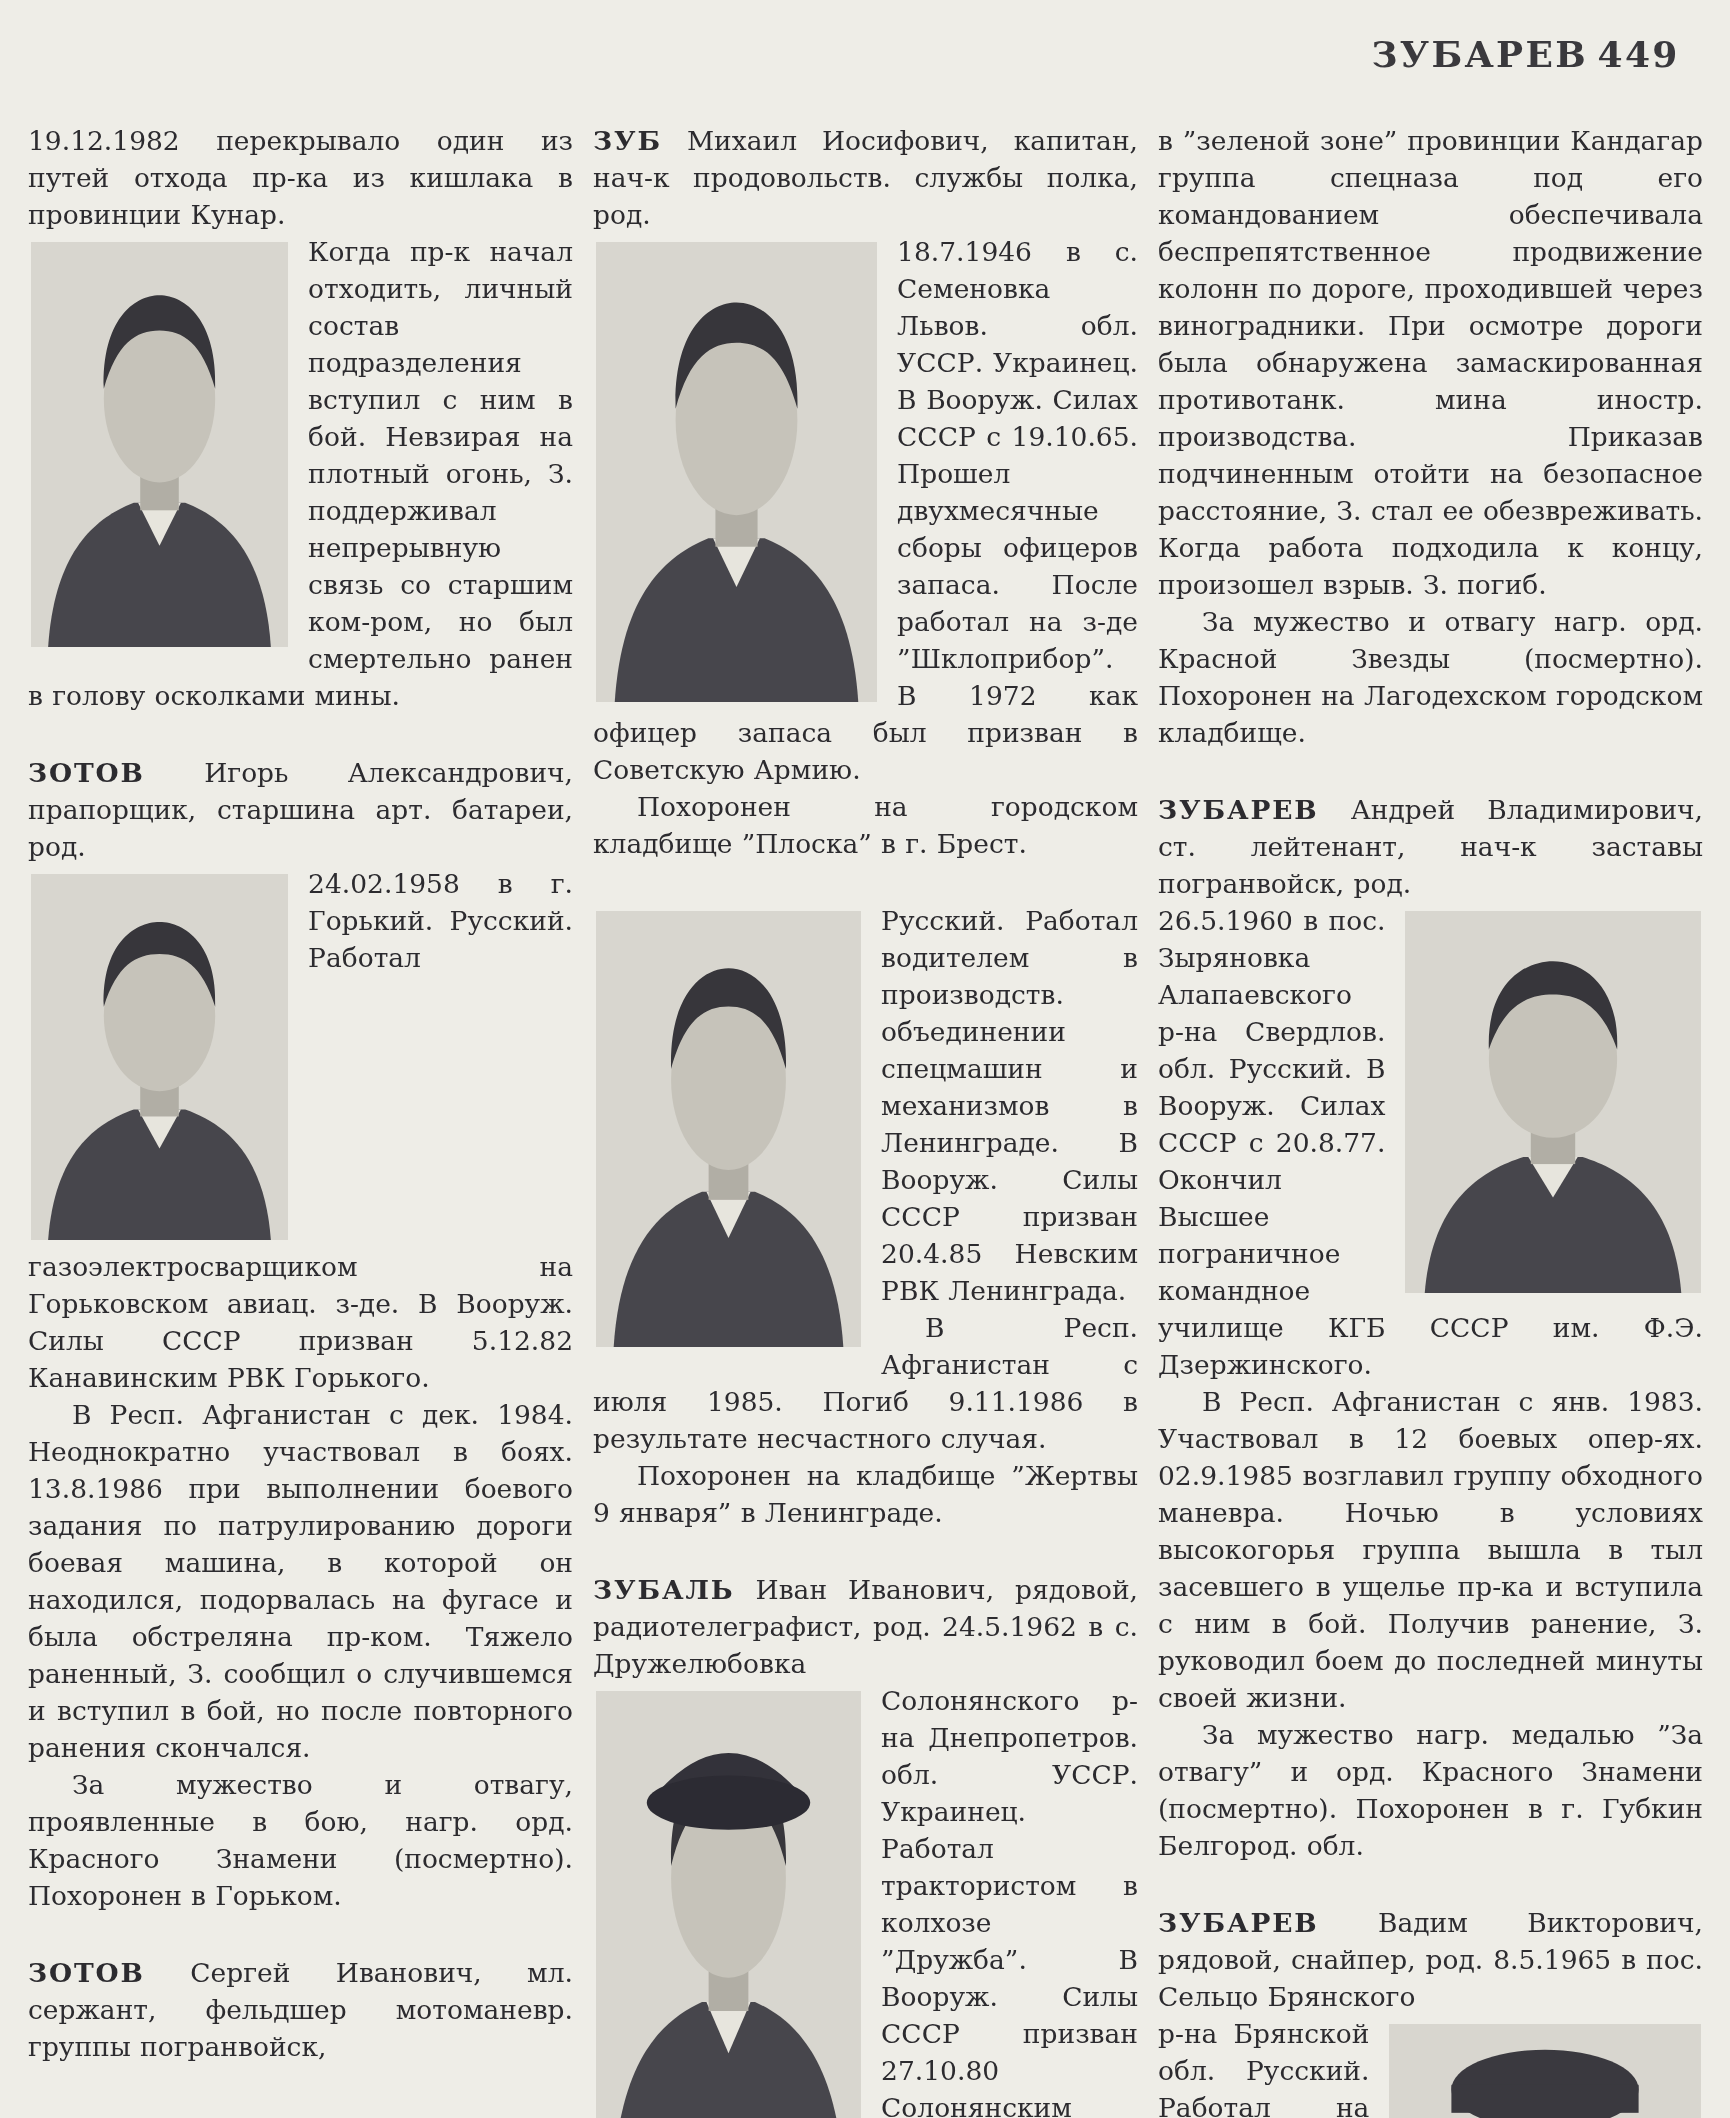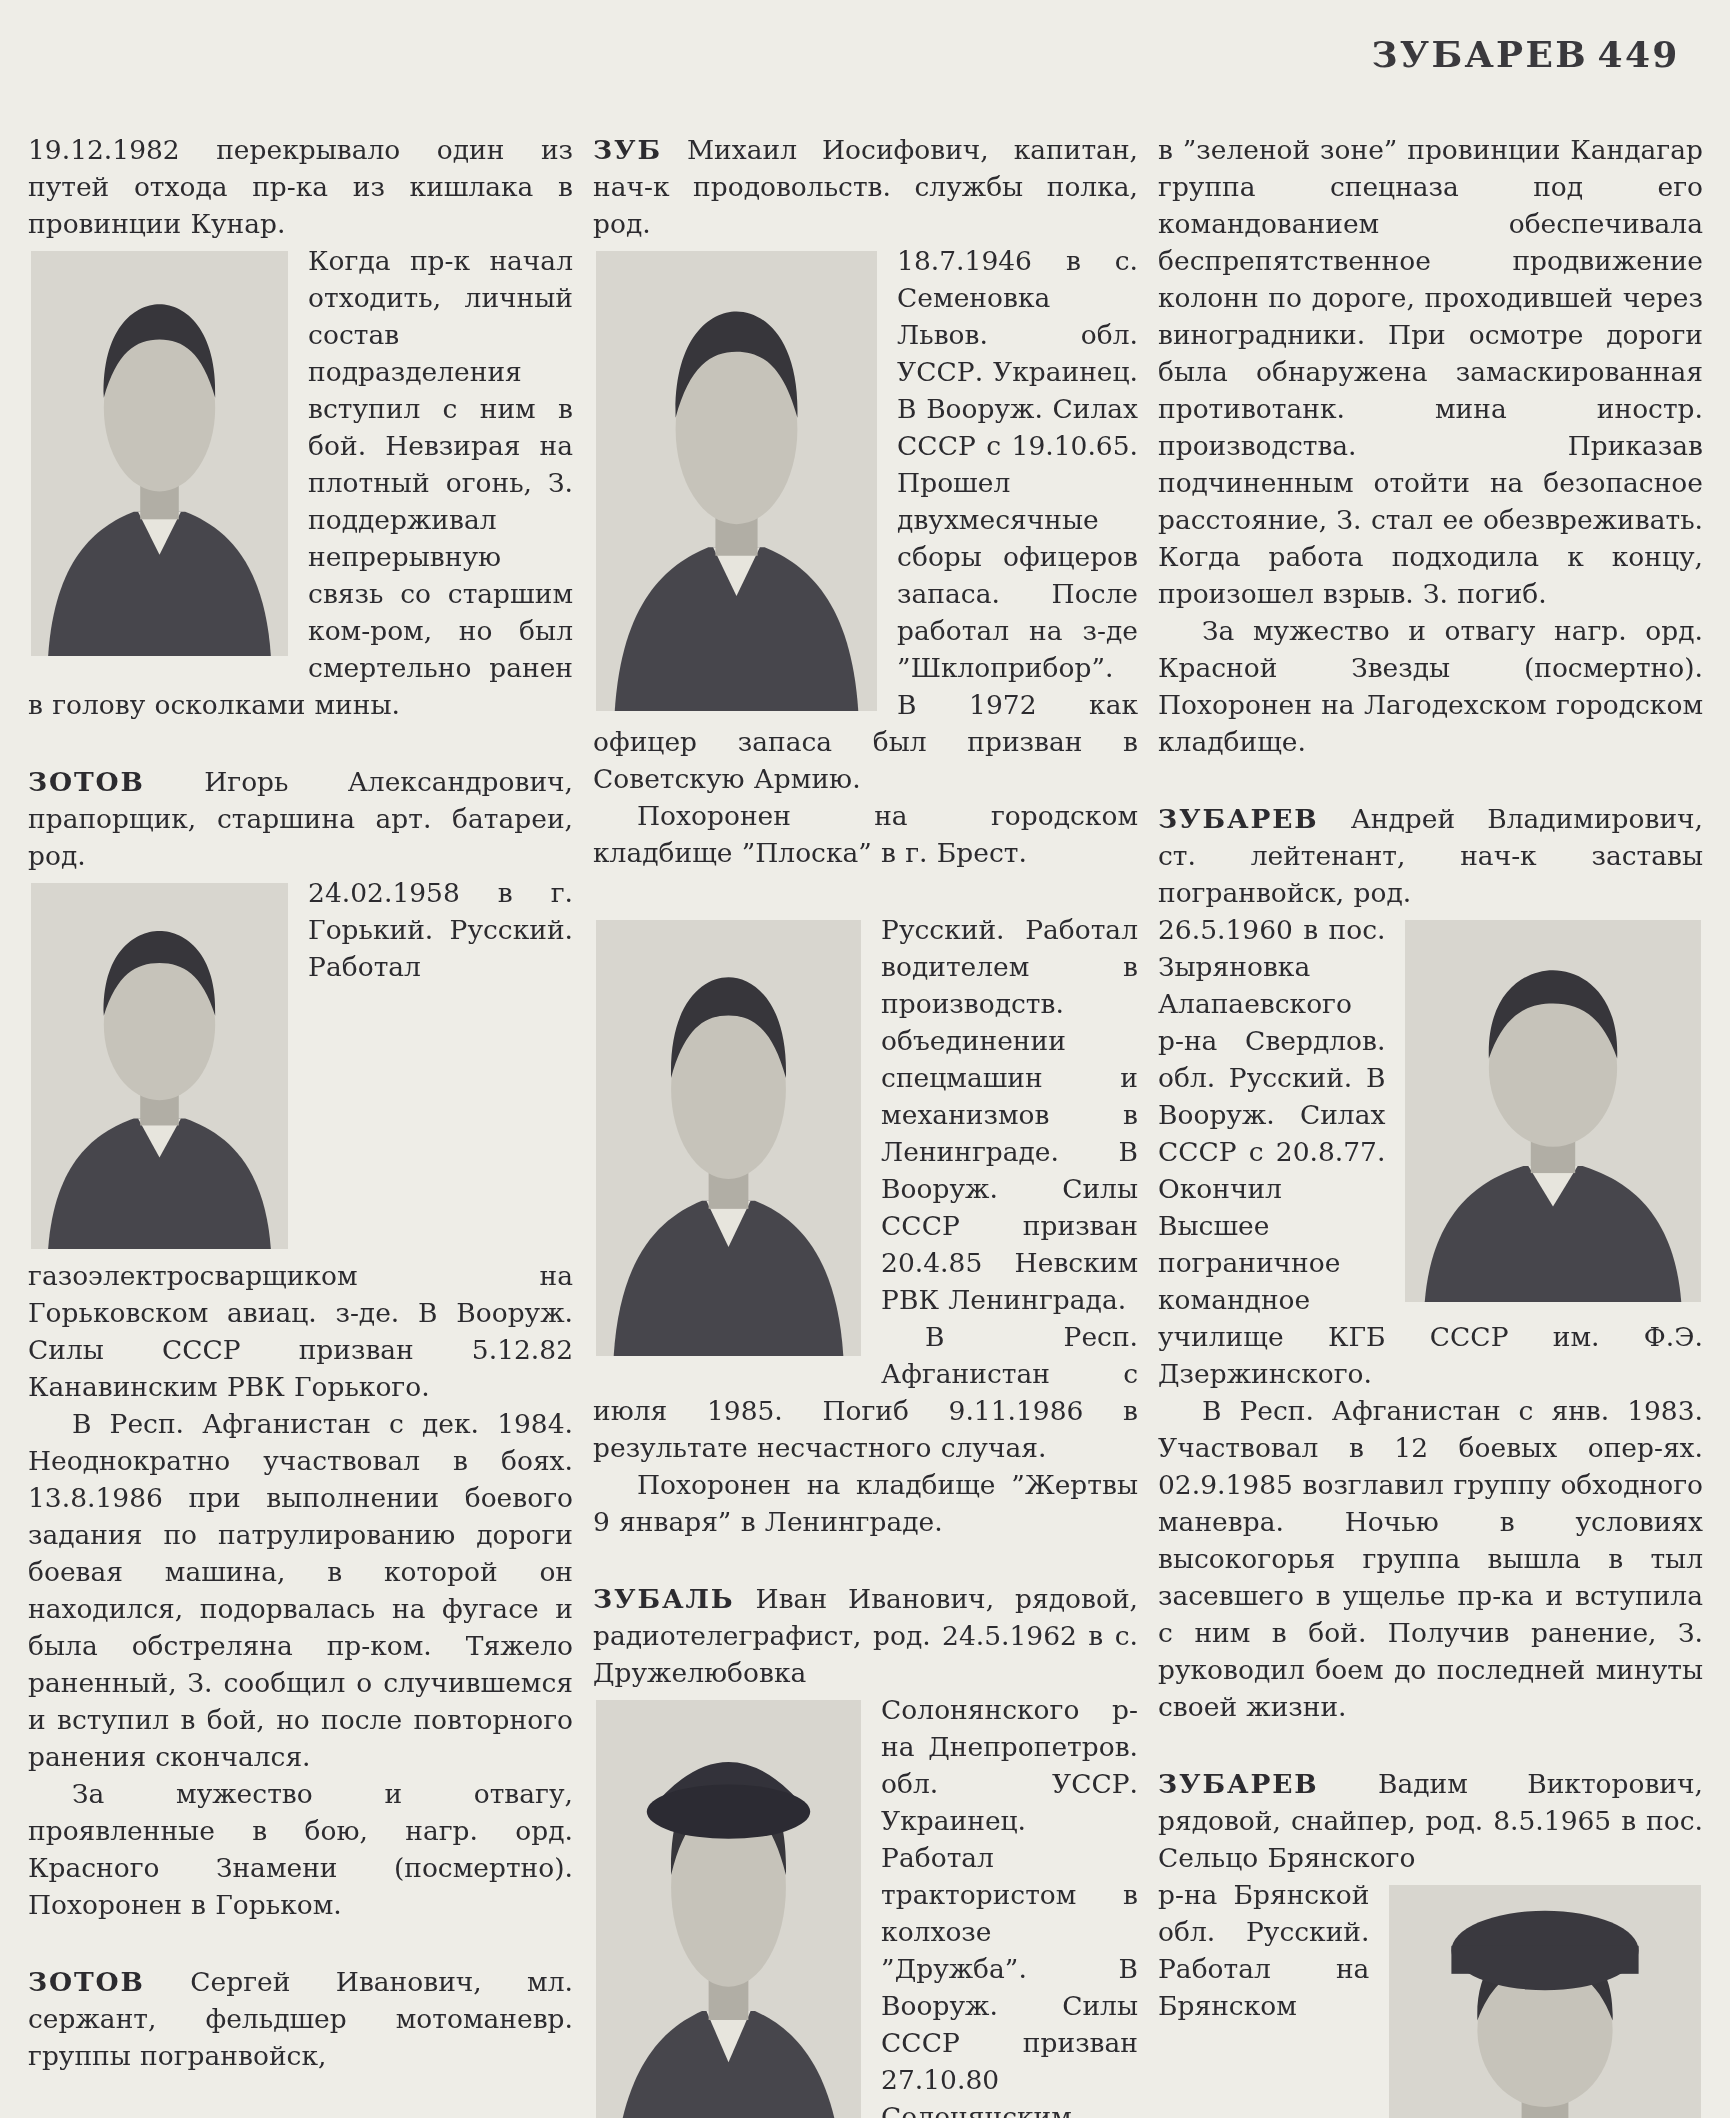--- a/index.html
+++ b/index.html
@@ -15,21 +15,21 @@
   .running-head{
     width:545px;margin-left:auto;
     display:flex;justify-content:space-between;align-items:baseline;
     padding:7.8px 28px 0 209px;box-sizing:border-box;
     font-weight:bold;font-size:36px;letter-spacing:2.3px;color:#3a393d;
   }
   
   .cols{display:flex;gap:20px;margin-top:45px;}
   .col{width:545px;flex:0 0 545px;}
   .entry{margin-top:40px;}
-  .col .entry:first-child{margin-top:13px;}
+  .col .entry:first-child{margin-top:4px;}
   .entry::after{content:"";display:block;clear:both;}
   p{margin:0;text-align:justify;hyphens:auto;word-spacing:0.8px;}
   p.ind{text-indent:44px;}
   .surname{font-weight:bold;letter-spacing:1.9px;}
   
   figure.photo{
     float:left;margin:9.4px 20px 7.8px 3.1px;padding:0;
     background:#d8d6cf;box-shadow:0 0 0 0.8px #c6c4bc inset;
   }
   figure.photo.right{float:right;margin:9.4px 1.6px 7.8px 20px;}
@@ -146,20 +146,21 @@
 
       <article class="entry">
         <p class="lead"><b class="surname">ЗУБАРЕВ</b> <span>Андрей Владимирович, ст. лейтенант, нач-к заставы погранвойск, род.</span></p>
         <figure class="photo right" style="width:296px;height:382px">
             <svg viewBox="0 0 120 160" preserveAspectRatio="none">
               <use href="#sil-base"></use>
             </svg>
           </figure>
         <p>26.5.1960 в пос. Зыряновка Алапаевского р-на Свердлов. обл. Русский. В Вооруж. Силах СССР с 20.8.77. Окончил Высшее пограничное командное училище КГБ СССР им. Ф.Э. Дзержинского.</p>
         <p class="ind">В Респ. Афганистан с янв. 1983. Участвовал в 12 боевых опер-ях. 02.9.1985 возглавил группу обходного маневра. Ночью в условиях высокогорья группа вышла в тыл засевшего в ущелье пр-ка и вступила с ним в бой. Получив ранение, З. руководил боем до последней минуты своей жизни.</p>
+        <p class="ind">За мужество нагр. медалью ”За отвагу” и орд. Красного Знамени (посмертно). Похоронен в г. Губкин Белгород. обл.</p>
       </article>
 
       <article class="entry">
         <p class="lead"><b class="surname">ЗУБАРЕВ</b> <span>Вадим Викторович, рядовой, снайпер, род. 8.5.1965 в пос. Сельцо Брянского</span></p>
         <figure class="photo right" style="width:312px;height:374px">
             <svg viewBox="0 0 120 160" preserveAspectRatio="none">
               <use href="#sil-base"></use>
               <use href="#sil-fur-extra"></use>
             </svg>
           </figure>

